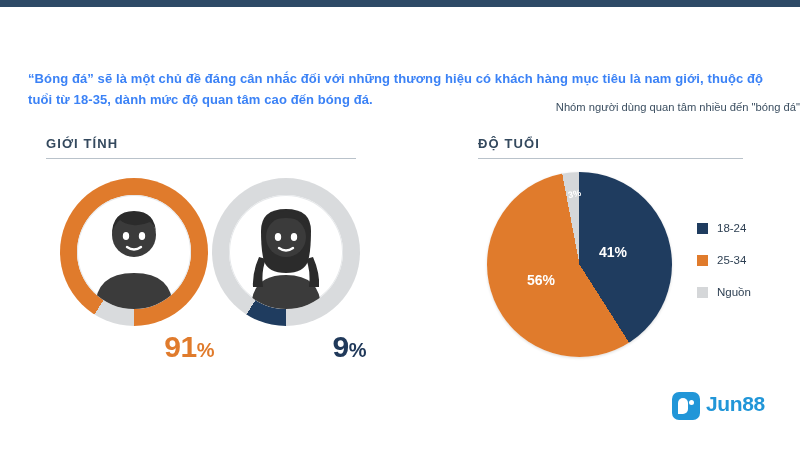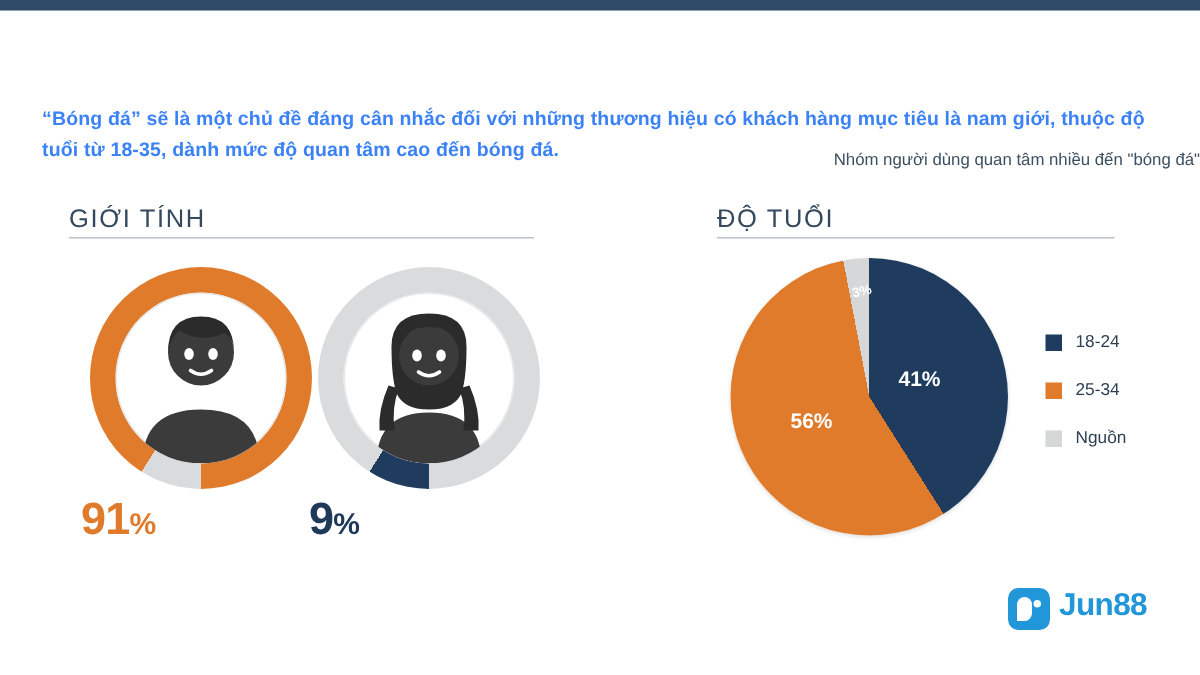--- a/index.html
+++ b/index.html
@@ -29,21 +29,21 @@
   
   .subtitle {
     position:absolute; top:101px; left:0; width:800px;
     text-align:right;
     font-size:11.2px; color:#3c4f61;
   }
 
   
   .sec-title {
     position:absolute;
-    font-size:17px; letter-spacing:1.1px; color:#34495e; font-weight:normal;
+    font-size:13px; letter-spacing:1.1px; color:#34495e; font-weight:bold;
   }
   .sec-rule {
     position:absolute; height:1px; background:#b9c2ca;
   }
   #gender-title { top:136px; left:46px; }
   #gender-rule  { top:158px; left:46px; width:310px; }
   #age-title    { top:136px; left:478px; }
   #age-rule     { top:158px; left:478px; width:265px; }
 
   
@@ -60,21 +60,21 @@
   .avatar { position:absolute; left:0; top:0; width:114px; height:114px; }
 
   #male-donut {
     background:conic-gradient(from 180deg, #d9dbdd 0deg 32.4deg, #e07b2c 32.4deg 360deg);
   }
   #female-donut {
     background:conic-gradient(from 180deg, #1f3c5f 0deg 32.4deg, #d9dbdd 32.4deg 360deg);
   }
 
   .pct {
-    position:absolute; width:160px; text-align:left;
+    position:absolute; width:160px; text-align:right;
     font-size:30px; font-weight:bold; letter-spacing:-0.5px;
   }
   .pct .unit { font-size:20px; font-weight:bold; }
   #male-pct   { color:#e07b2c; }
   #female-pct { color:#20395a; }
 
   
   #pie-wrap { position:absolute; left:487px; top:172px; width:185px; height:185px; }
   #pie {
     position:absolute; left:0; top:0; width:185px; height:185px; border-radius:50%;

